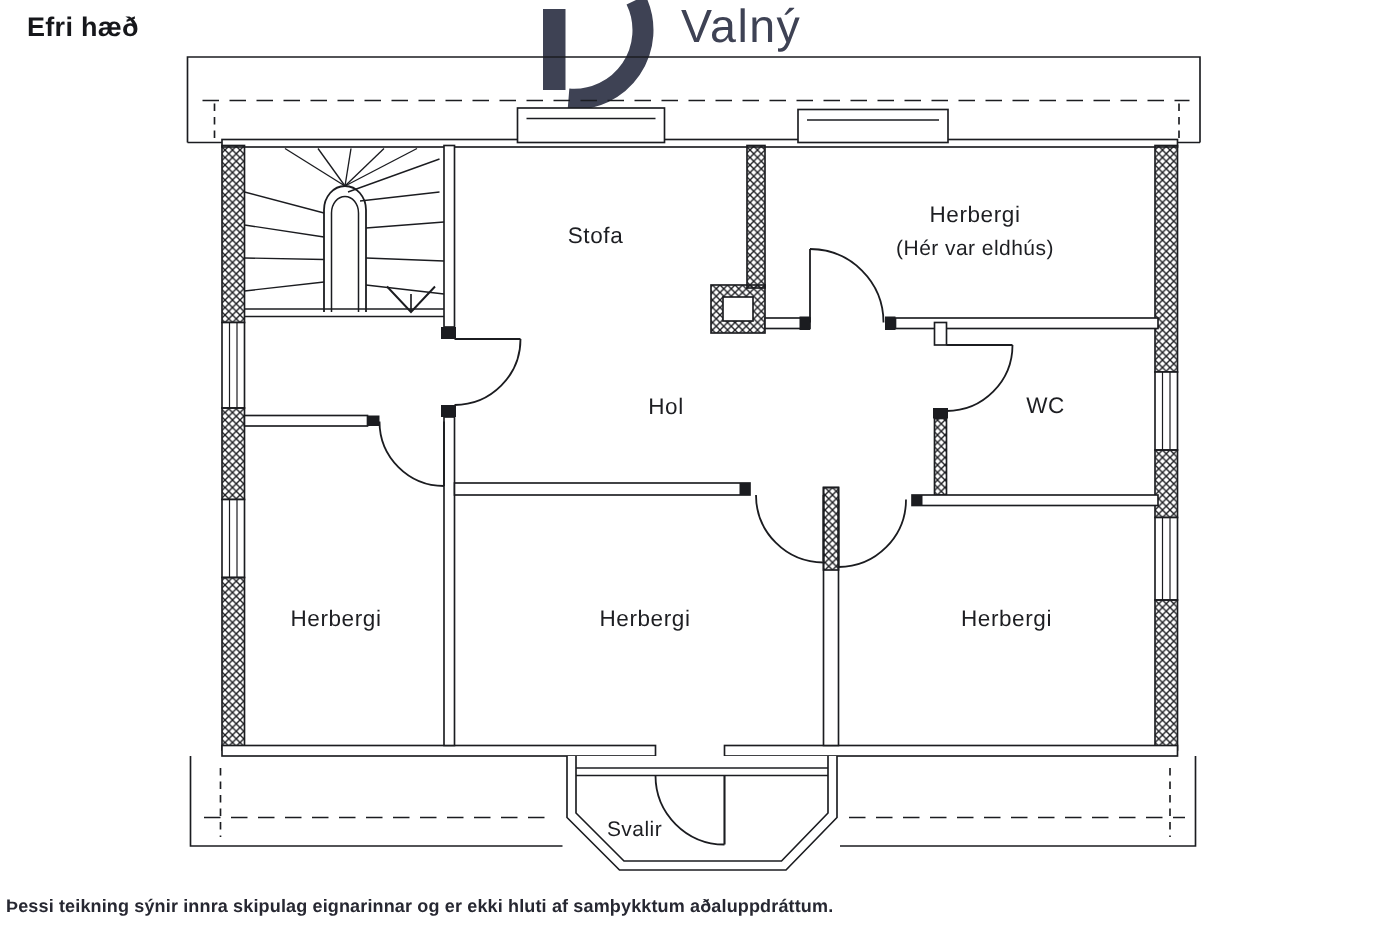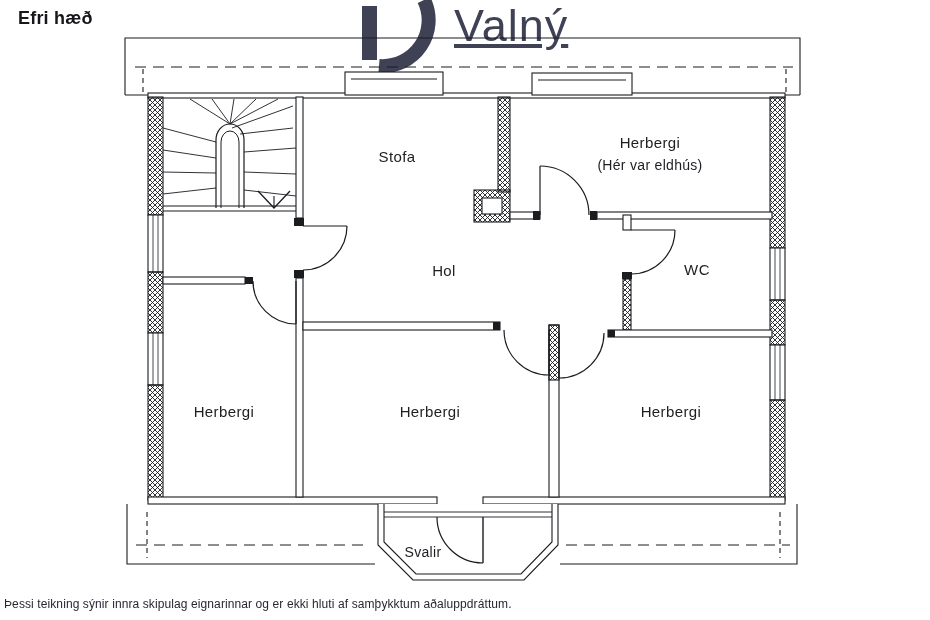--- a/index.html
+++ b/index.html
@@ -2,23 +2,23 @@
 <html><head>
 <meta charset="utf-8">
 <style>
   html,body{margin:0;padding:0;background:#ffffff;}
   body{width:930px;height:620px;position:relative;overflow:hidden;
        font-family:"Liberation Sans",sans-serif;color:#1d1e22;}
   .page-title{position:absolute;left:18px;top:8px;font-size:18px;font-weight:700;
               letter-spacing:.2px;color:#16171b;}
   .logo{position:absolute;left:350px;top:-8px;width:260px;height:80px;}
   .logo-mark{position:absolute;left:2px;top:2px;}
-  .logo-text{position:absolute;left:104px;top:8px;font-size:45px;font-weight:500;
-             letter-spacing:1px;color:#3e4254;text-decoration:underline;}
-  .disclaimer{position:absolute;left:4px;top:597px;font-size:12px;font-weight:400;
+  .logo-text{position:absolute;left:104px;top:8px;font-size:31px;font-weight:500;
+             letter-spacing:1px;color:#3e4254;}
+  .disclaimer{position:absolute;left:4px;top:597px;font-size:12px;font-weight:700;
               letter-spacing:.1px;color:#272832;}
   svg text{font-family:"Liberation Sans",sans-serif;fill:#1d1e22;}
   .room-label{font-size:15px;letter-spacing:.4px;}
   .room-sublabel{font-size:14px;letter-spacing:.3px;}
 </style>
 </head>
 <body>
 
 <div class="page-title">Efri hæð</div>
 

